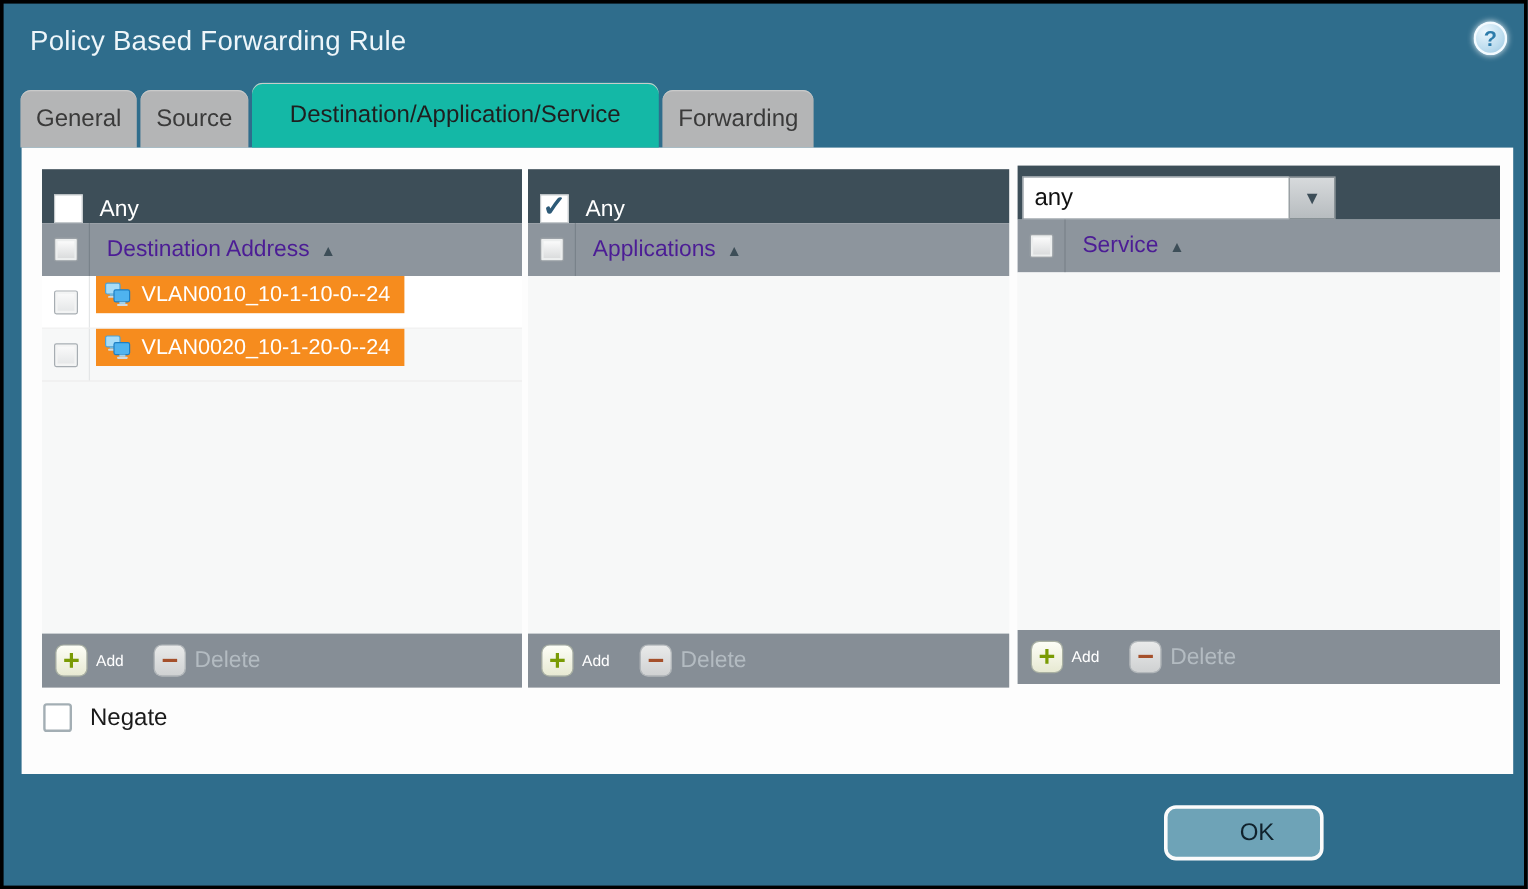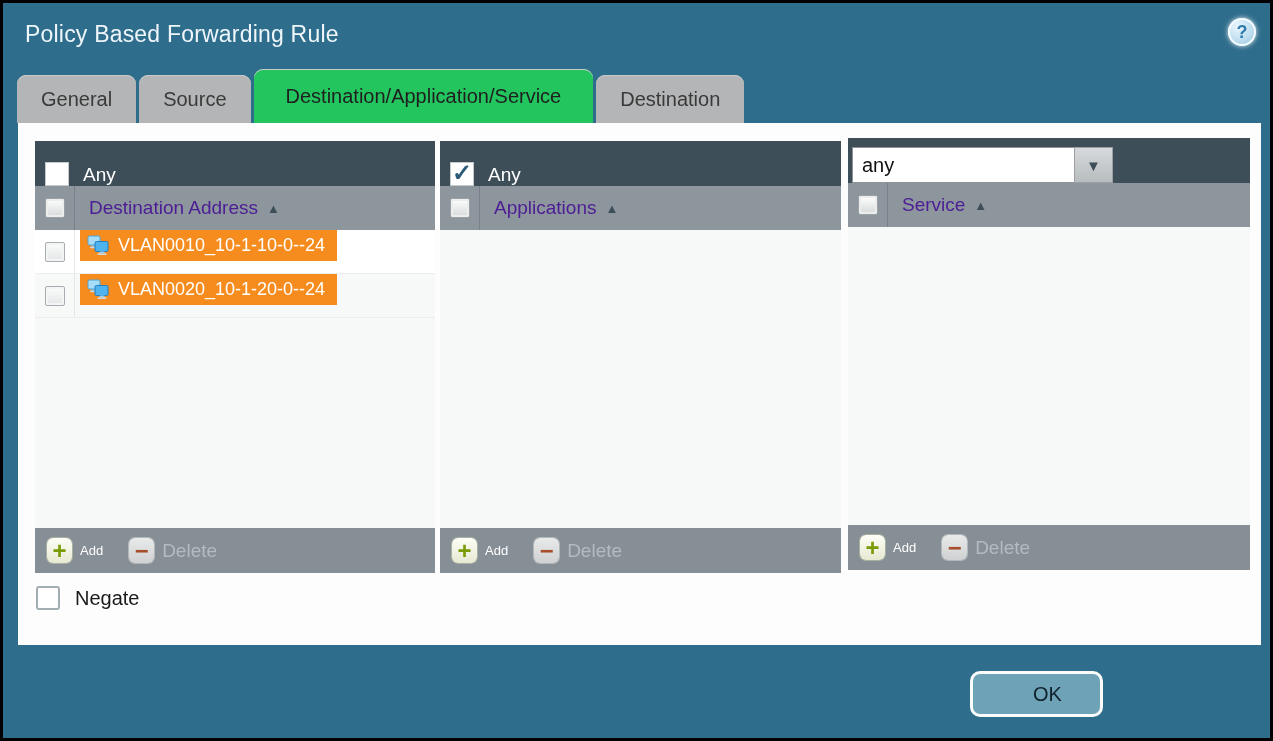--- a/index.html
+++ b/index.html
@@ -24,26 +24,26 @@
     display:flex; align-items:center; justify-content:center; cursor:pointer;
   }
 
   
   .tabs {
     position:absolute; left:14px; top:66px; height:54px;
     display:flex; align-items:flex-end; gap:3px;
   }
   .tab {
     height:48px; background:#b4b5b6; border-radius:9px 9px 0 0;
-    padding:0 24px; display:flex; align-items:center;
+    padding:0 13px; display:flex; align-items:center;
     font-size:20px; color:#3a3a3a; cursor:pointer; white-space:nowrap;
     box-shadow:inset 0 1px 0 #c9caca;
   }
   .tab.active {
-    height:54px; background:#22c55e; color:#1f1f1f; padding:16px 32px; z-index:2;text-align:center;
+    height:54px; background:#14b8a6; color:#1f1f1f; padding:16px 32px; z-index:2;text-align:center;
   }
 
   
   .content {
     position:absolute; left:15px; top:120px; width:1243px; height:522px;
     background:#fdfdfd;
   }
 
   .panel {
     position:absolute; top:18px; height:432px;
@@ -150,21 +150,21 @@
 
 <div class="window">
 
   <div class="title">Policy Based Forwarding Rule</div>
   <div class="help-icon">?</div>
 
   <div class="tabs">
     <div class="tab">General</div>
     <div class="tab">Source</div>
     <div class="tab active">Destination/Application/Service</div>
-    <div class="tab">Destination</div>
+    <div class="tab">Forwarding</div>
   </div>
 
   <div class="content">
 
     <div class="panel panel-dest">
       <div class="any-bar">
         <div class="any-checkbox"></div>
         <span class="any-label">Any</span>
       </div>
       <div class="col-header">

